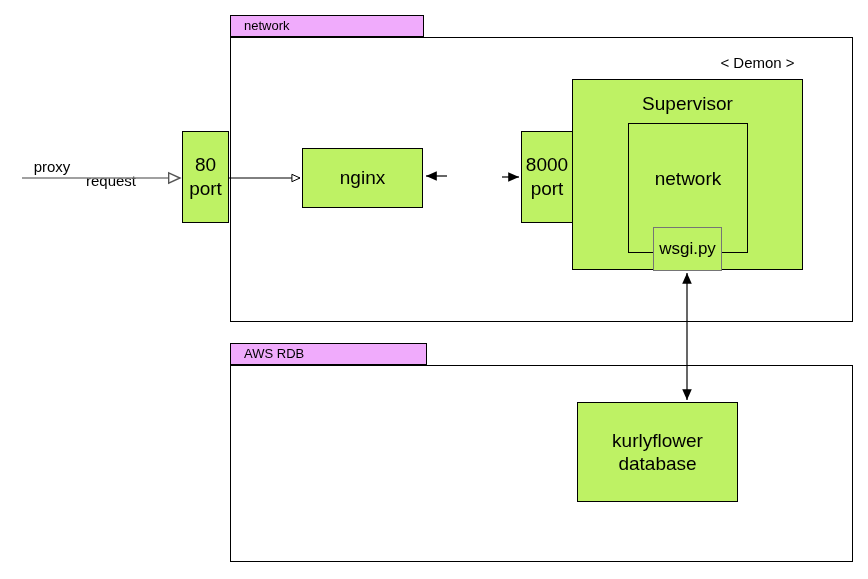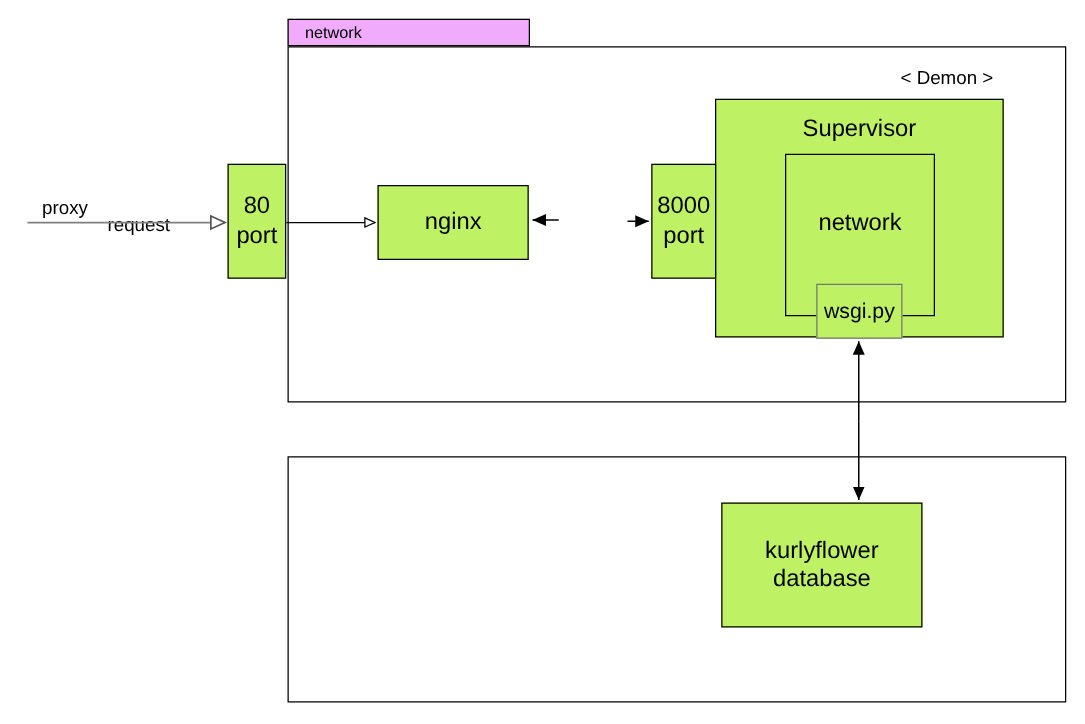--- a/index.html
+++ b/index.html
@@ -67,20 +67,23 @@
 </head>
 <body>
 
 <div class="canvas">
 
   <div class="abs pkg-tab" style="left:230px; top:15px; width:194px; height:22px;">
     <span>network</span>
   </div>
   <div class="abs pkg-body" style="left:230px; top:37px; width:623px; height:285px;"></div>
 
+  <div class="abs pkg-tab" style="left:230px; top:343px; width:197px; height:22px;">
+    <span>AWS RDB</span>
+  </div>
   <div class="abs pkg-body" style="left:230px; top:365px; width:623px; height:197px;"></div>
 
   <div class="abs lbl" style="left:690px; top:55px; width:135px;">&lt; Demon &gt;</div>
   <div class="abs node" style="left:572px; top:79px; width:231px; height:191px; align-items:flex-start;">
     <span style="display:block; width:100%; margin-top:12px;">Supervisor</span>
   </div>
 
   <div class="abs node" style="left:628px; top:123px; width:120px; height:130px; align-items:flex-start;">
     <span style="display:block; width:100%; margin-top:43px;">network</span>
   </div>

